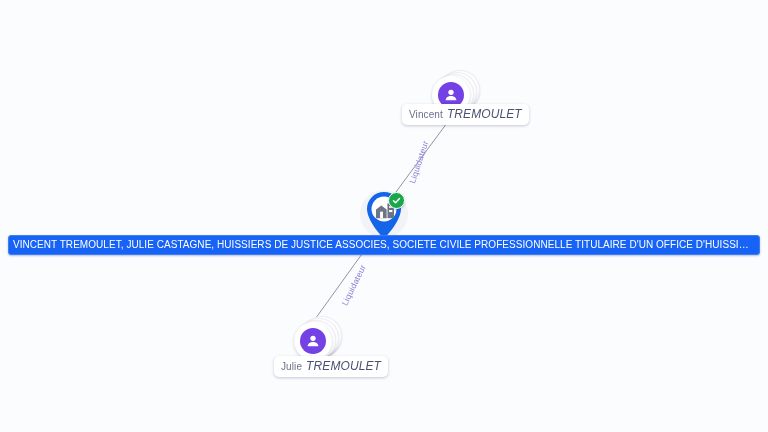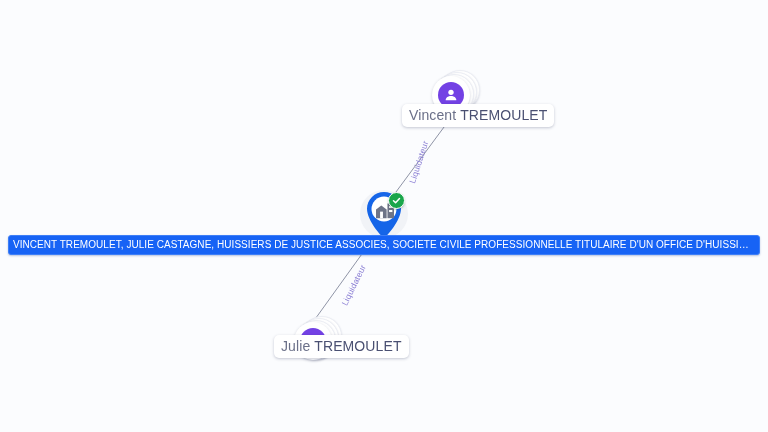--- a/index.html
+++ b/index.html
@@ -78,28 +78,29 @@
     background: #ffffff;
     border-radius: 5px;
     box-shadow: 0 1px 3px rgba(30,40,80,0.25);
     padding: 3px 7px 4px 7px;
     white-space: nowrap;
     display: flex;
     align-items: baseline;
     gap: 4px;
   }
   .name-first {
-    font-size: 14px;
+    font-size: 10px;
     color: #6b7089;
     letter-spacing: 0.1px;
   }
   .name-last {
-    font-size: 14px;
+    font-size: 12px;
     color: #4a5072;
     letter-spacing: 0.1px;
+    font-style: italic;
   }
 
   
   .company-node {
     position: absolute;
     width: 52px;
     height: 58px;
   }
   .company-halo {
     position: absolute;
@@ -215,21 +216,21 @@
     <div class="stack-card c3"></div>
     <div class="stack-front">
       <div class="avatar-circle">
         <svg width="16" height="16" viewBox="0 0 24 24" fill="#ffffff">
           <circle cx="12" cy="8" r="4"></circle>
           <path d="M4 20c0-4.2 3.6-6.5 8-6.5s8 2.3 8 6.5z"></path>
         </svg>
       </div>
     </div>
   </div>
-  <div class="name-pill" style="left:274px; top:335px;">
+  <div class="name-pill" style="left:274px; top:356px;">
     <span class="name-first">Julie</span>
     <span class="name-last">TREMOULET</span>
   </div>
 
   <div class="company-node" style="left:358px; top:188px;">
     <div class="company-halo"></div>
     <svg class="pin-svg" width="40" height="50" viewBox="0 0 40 50" xmlns="http://www.w3.org/2000/svg">
       <path d="M20 1C10.6 1 3 8.5 3 17.8c0 12 14.5 27.3 16.3 29.2a1 1 0 0 0 1.4 0C22.5 45.1 37 29.8 37 17.8 37 8.5 29.4 1 20 1z" fill="#1565e8"></path>
       <circle cx="20" cy="18" r="12.5" fill="#ffffff"></circle>
     </svg>

